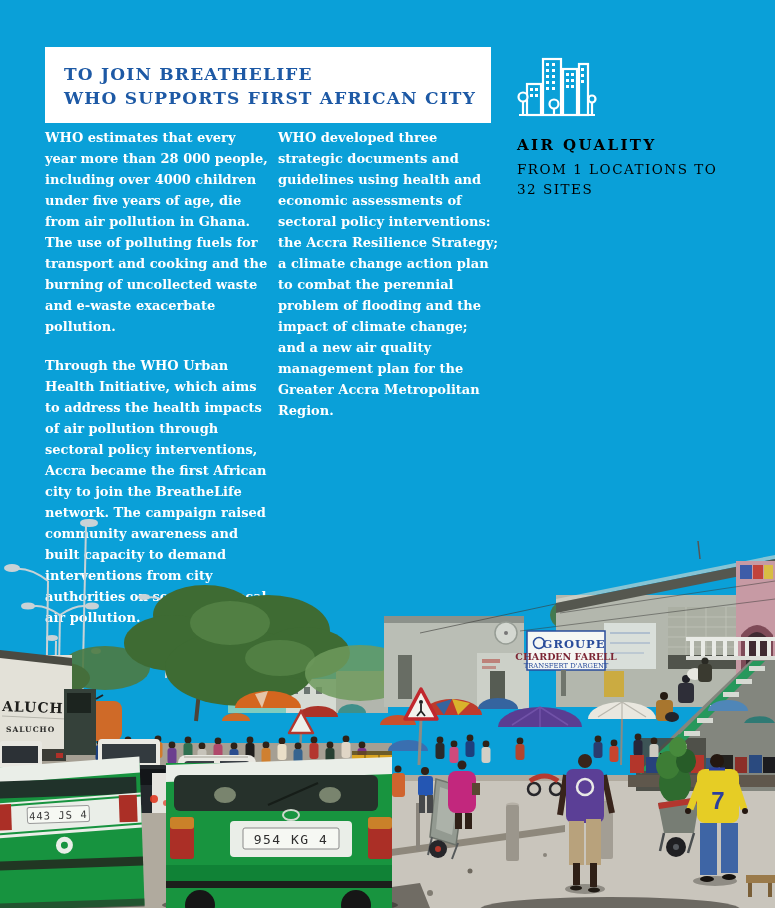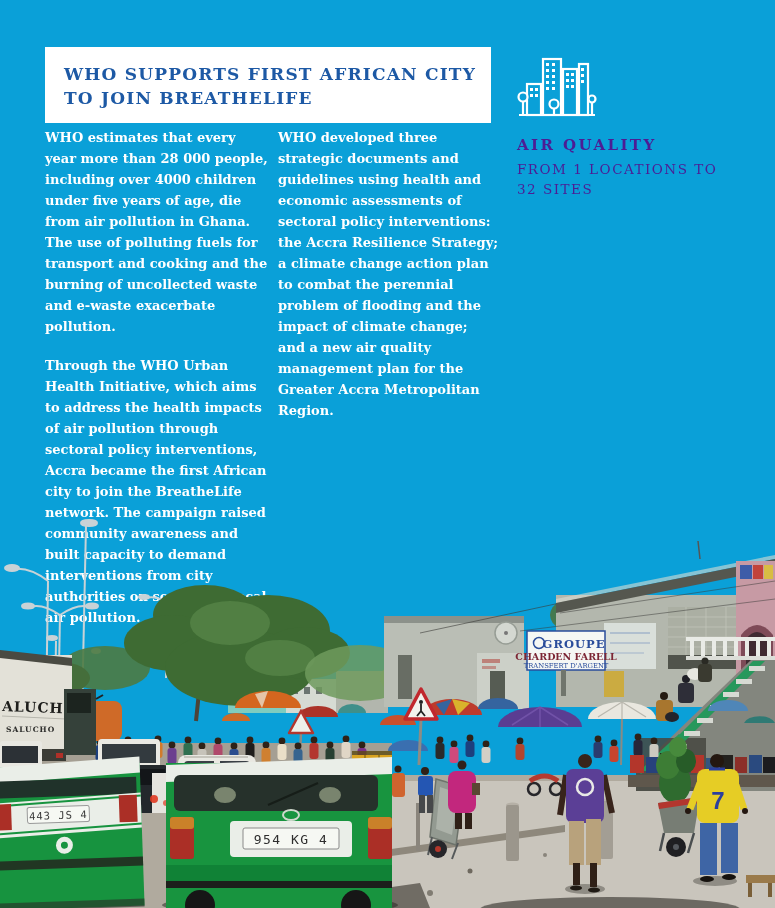--- a/index.html
+++ b/index.html
@@ -6,35 +6,35 @@
   .page{position:relative;width:775px;height:908px;background:#0aa0d8;overflow:hidden;
         font-family:"DejaVu Serif",serif;}
   .header-box{position:absolute;left:45px;top:47px;width:446px;height:76px;background:#ffffff;}
   .title{padding:15px 0 0 19px;font-weight:bold;font-size:17px;line-height:24px;
          color:#1d59a5;letter-spacing:1.2px;}
   .title span{display:block;}
   .col{position:absolute;top:127px;color:#ffffff;font-weight:bold;font-size:13px;line-height:21px;}
   .col p{margin:0 0 18px 0;}
   .col1{left:45px;width:226px;}
   .col2{left:278px;width:221px;}
-  .sidebar{position:absolute;left:517px;top:52px;color:#4c1d95;width:230px;}
+  .sidebar{position:absolute;left:517px;top:52px;color:#000000;width:230px;}
   .sb-head{margin-top:10px;font-weight:bold;font-size:15px;letter-spacing:2.4px;}
   .sb-line{font-size:13.5px;line-height:20px;letter-spacing:1.5px;}
   .sb-lines{margin-top:5px;}
   .photo{position:absolute;left:0;top:503px;width:775px;height:405px;display:block;}
 </style>
 </head>
 <body>
 
 <div class="page">
 
   <div class="header-box">
     <div class="title">
+      <span>TO JOIN BREATHELIFE</span>
       <span>WHO SUPPORTS FIRST AFRICAN CITY</span>
-      <span>TO JOIN BREATHELIFE</span>
     </div>
   </div>
 
   <div class="col col1">
     <p>WHO estimates that every year more than 28 000 people, including over 4000 children under five years of age, die from air pollution in Ghana. The use of polluting fuels for transport and cooking and the burning of uncollected waste and e-waste exacerbate pollution.</p>
     <p>Through the WHO Urban Health Initiative, which aims to address the health impacts of air pollution through sectoral policy interventions, Accra became the first African city to join the BreatheLife network. The campaign raised community awareness and built capacity to demand interventions from city authorities on sources of local air pollution.</p>
   </div>
 
   <div class="col col2">
     <p>WHO developed three strategic documents and guidelines using health and economic assessments of sectoral policy interventions: the Accra Resilience Strategy; a climate change action plan to combat the perennial problem of flooding and the impact of climate change; and a new air quality management plan for the Greater Accra Metropolitan Region.</p>

